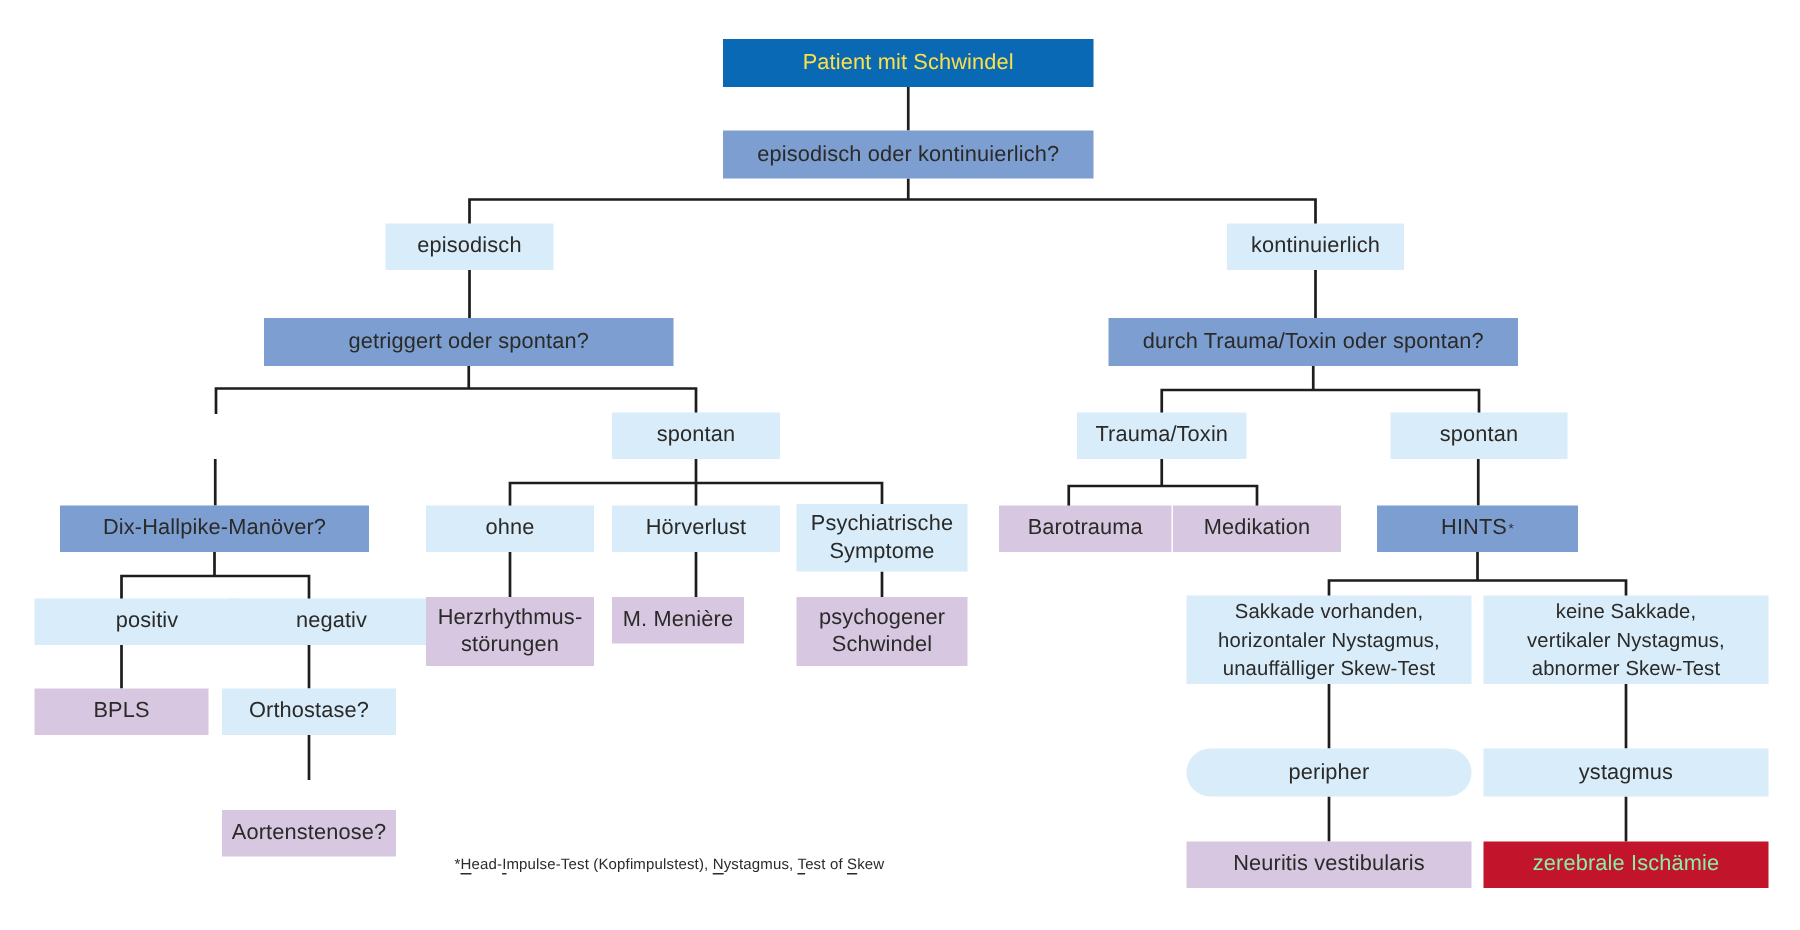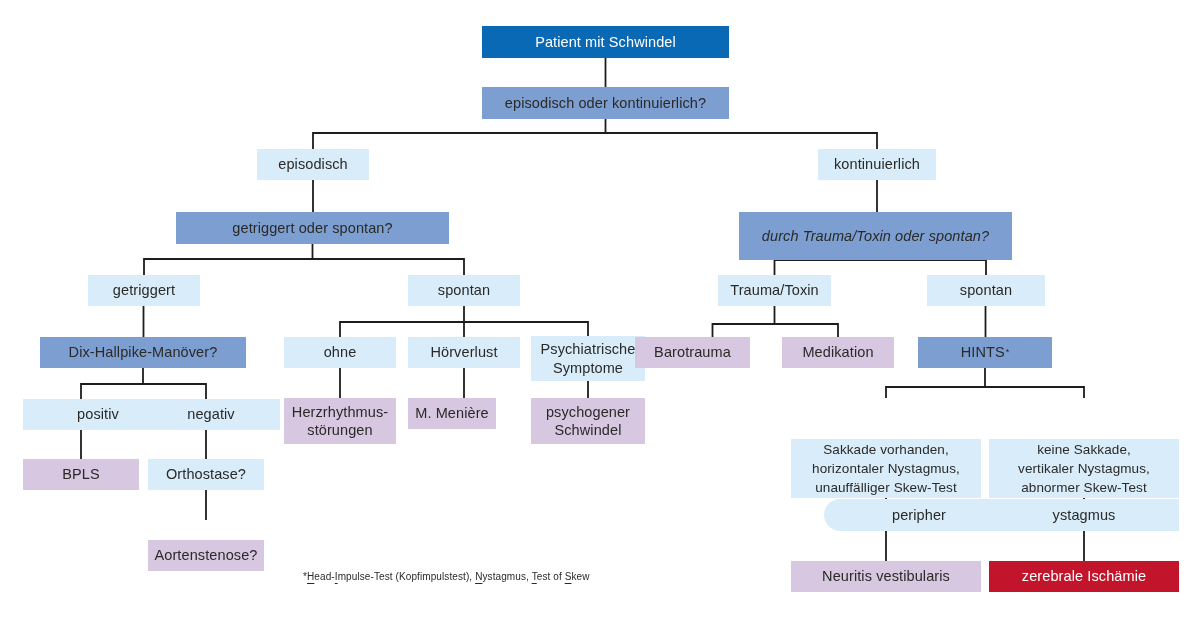--- a/index.html
+++ b/index.html
@@ -15,26 +15,26 @@
   .wires path{fill:none;stroke:var(--c-line,#1d1d1b);stroke-width:1.8;}
   .node{
     position:absolute;
     display:flex;align-items:center;justify-content:center;
     text-align:center;
     white-space:pre-line;
     font-size:14.5px;line-height:1.25;
     letter-spacing:0.1px;
     box-sizing:border-box;
   }
-  .start{background:var(--c-start,#0a69b4);color:#ffffff;}
+  .start{background:var(--c-start,#0a69b4);color:#fde047;}
   .q{background:var(--c-question,#7d9ed1);}
   .opt{background:var(--c-option,#d9ecf9);}
   .dx{background:var(--c-diagnosis,#d7c7e1);}
-  .danger{background:var(--c-danger,#c2152b);color:#ffffff;}
-  .small{font-size:13.5px;line-height:1.42;margin-top:42px;}
+  .danger{background:var(--c-danger,#c2152b);color:#86efac;}
+  .small{font-size:13.5px;line-height:1.42;}
   .node sup{font-size:9px;line-height:0;margin-left:1px;transform:translateY(-1px);}
   .footnote{
     position:absolute;left:303px;top:571px;
     font-size:10px;letter-spacing:0.1px;
     white-space:nowrap;
   }
   .footnote .u{text-decoration:underline;text-underline-offset:2.5px;}
 </style>
 </head>
 <body>
@@ -77,48 +77,47 @@
   <div class="node start" style="left:482px;top:26px;width:247px;height:32px;">Patient mit Schwindel</div>
 
   <div class="node q" style="left:482px;top:87px;width:247px;height:32px;">episodisch oder kontinuierlich?</div>
 
   <div class="node opt" style="left:257px;top:149px;width:112px;height:31px;">episodisch</div>
 
   <div class="node opt" style="left:818px;top:149px;width:118px;height:31px;">kontinuierlich</div>
 
   <div class="node q" style="left:176px;top:212px;width:273px;height:32px;">getriggert oder spontan?</div>
 
-  <div class="node q" style="left:739px;top:212px;width:273px;height:48px;font-style:italic;">durch Trauma/Toxin oder spontan?</div>
+  <div class="node q" style="left:739px;top:212px;width:273px;height:32px;">durch Trauma/Toxin oder spontan?</div>
 
-  <div class="node opt" style="left:88px;top:275px;width:112px;height:31px;">getriggert</div>
 
   <div class="node opt" style="left:408px;top:275px;width:112px;height:31px;">spontan</div>
 
   <div class="node opt" style="left:718px;top:275px;width:113px;height:31px;">Trauma/Toxin</div>
 
   <div class="node opt" style="left:927px;top:275px;width:118px;height:31px;">spontan</div>
 
   <div class="node q" style="left:40px;top:337px;width:206px;height:31px;">Dix-Hallpike-Manöver?</div>
 
   <div class="node opt" style="left:284px;top:337px;width:112px;height:31px;">ohne</div>
 
   <div class="node opt" style="left:408px;top:337px;width:112px;height:31px;">Hörverlust</div>
 
   <div class="node opt" style="left:531px;top:336px;width:114px;height:45px;">Psychiatrische
 Symptome</div>
 
-  <div class="node dx" style="left:635px;top:337px;width:115px;height:31px;">Barotrauma</div>
+  <div class="node dx" style="left:666px;top:337px;width:115px;height:31px;">Barotrauma</div>
 
   <div class="node dx" style="left:782px;top:337px;width:112px;height:31px;">Medikation</div>
 
   <div class="node q" style="left:918px;top:337px;width:134px;height:31px;"><span>HINTS</span><sup>*</sup></div>
 
   <div class="node opt" style="left:23px;top:399px;width:138px;height:31px;padding-left:12px;">positiv</div>
 
-  <div class="node opt" style="left:142px;top:399px;width:138px;height:31px;">negativ</div>
+  <div class="node opt" style="left:152px;top:399px;width:138px;height:31px;">negativ</div>
 
   <div class="node dx" style="left:284px;top:398px;width:112px;height:46px;">Herzrhythmus-
 störungen</div>
 
   <div class="node dx" style="left:408px;top:398px;width:88px;height:31px;">M. Menière</div>
 
   <div class="node dx" style="left:531px;top:398px;width:114px;height:46px;">psychogener
 Schwindel</div>
 
   <div class="node opt small" style="left:791px;top:397px;width:190px;height:59px;">Sakkade vorhanden,
@@ -126,21 +125,21 @@
 unauffälliger Skew-Test</div>
 
   <div class="node opt small" style="left:989px;top:397px;width:190px;height:59px;">keine Sakkade,
 vertikaler Nystagmus,
 abnormer Skew-Test</div>
 
   <div class="node dx" style="left:23px;top:459px;width:116px;height:31px;">BPLS</div>
 
   <div class="node opt" style="left:148px;top:459px;width:116px;height:31px;">Orthostase?</div>
 
-  <div class="node opt" style="left:824px;top:499px;width:190px;height:32px;border-radius:16px;">peripher</div>
+  <div class="node opt" style="left:791px;top:499px;width:190px;height:32px;border-radius:16px;">peripher</div>
 
   <div class="node opt" style="left:989px;top:499px;width:190px;height:32px;">ystagmus</div>
 
   <div class="node dx" style="left:148px;top:520px;width:116px;height:31px;margin-top:20px;">Aortenstenose?</div>
 
   <div class="node dx" style="left:791px;top:561px;width:190px;height:31px;">Neuritis vestibularis</div>
 
   <div class="node danger" style="left:989px;top:561px;width:190px;height:31px;">zerebrale Ischämie</div>
 
   <div class="footnote"><span>*</span><span class="u">H</span><span>ead-</span><span class="u">I</span><span>mpulse-Test (Kopfimpulstest), </span><span class="u">N</span><span>ystagmus, </span><span class="u">T</span><span>est of </span><span class="u">S</span><span>kew</span></div>

